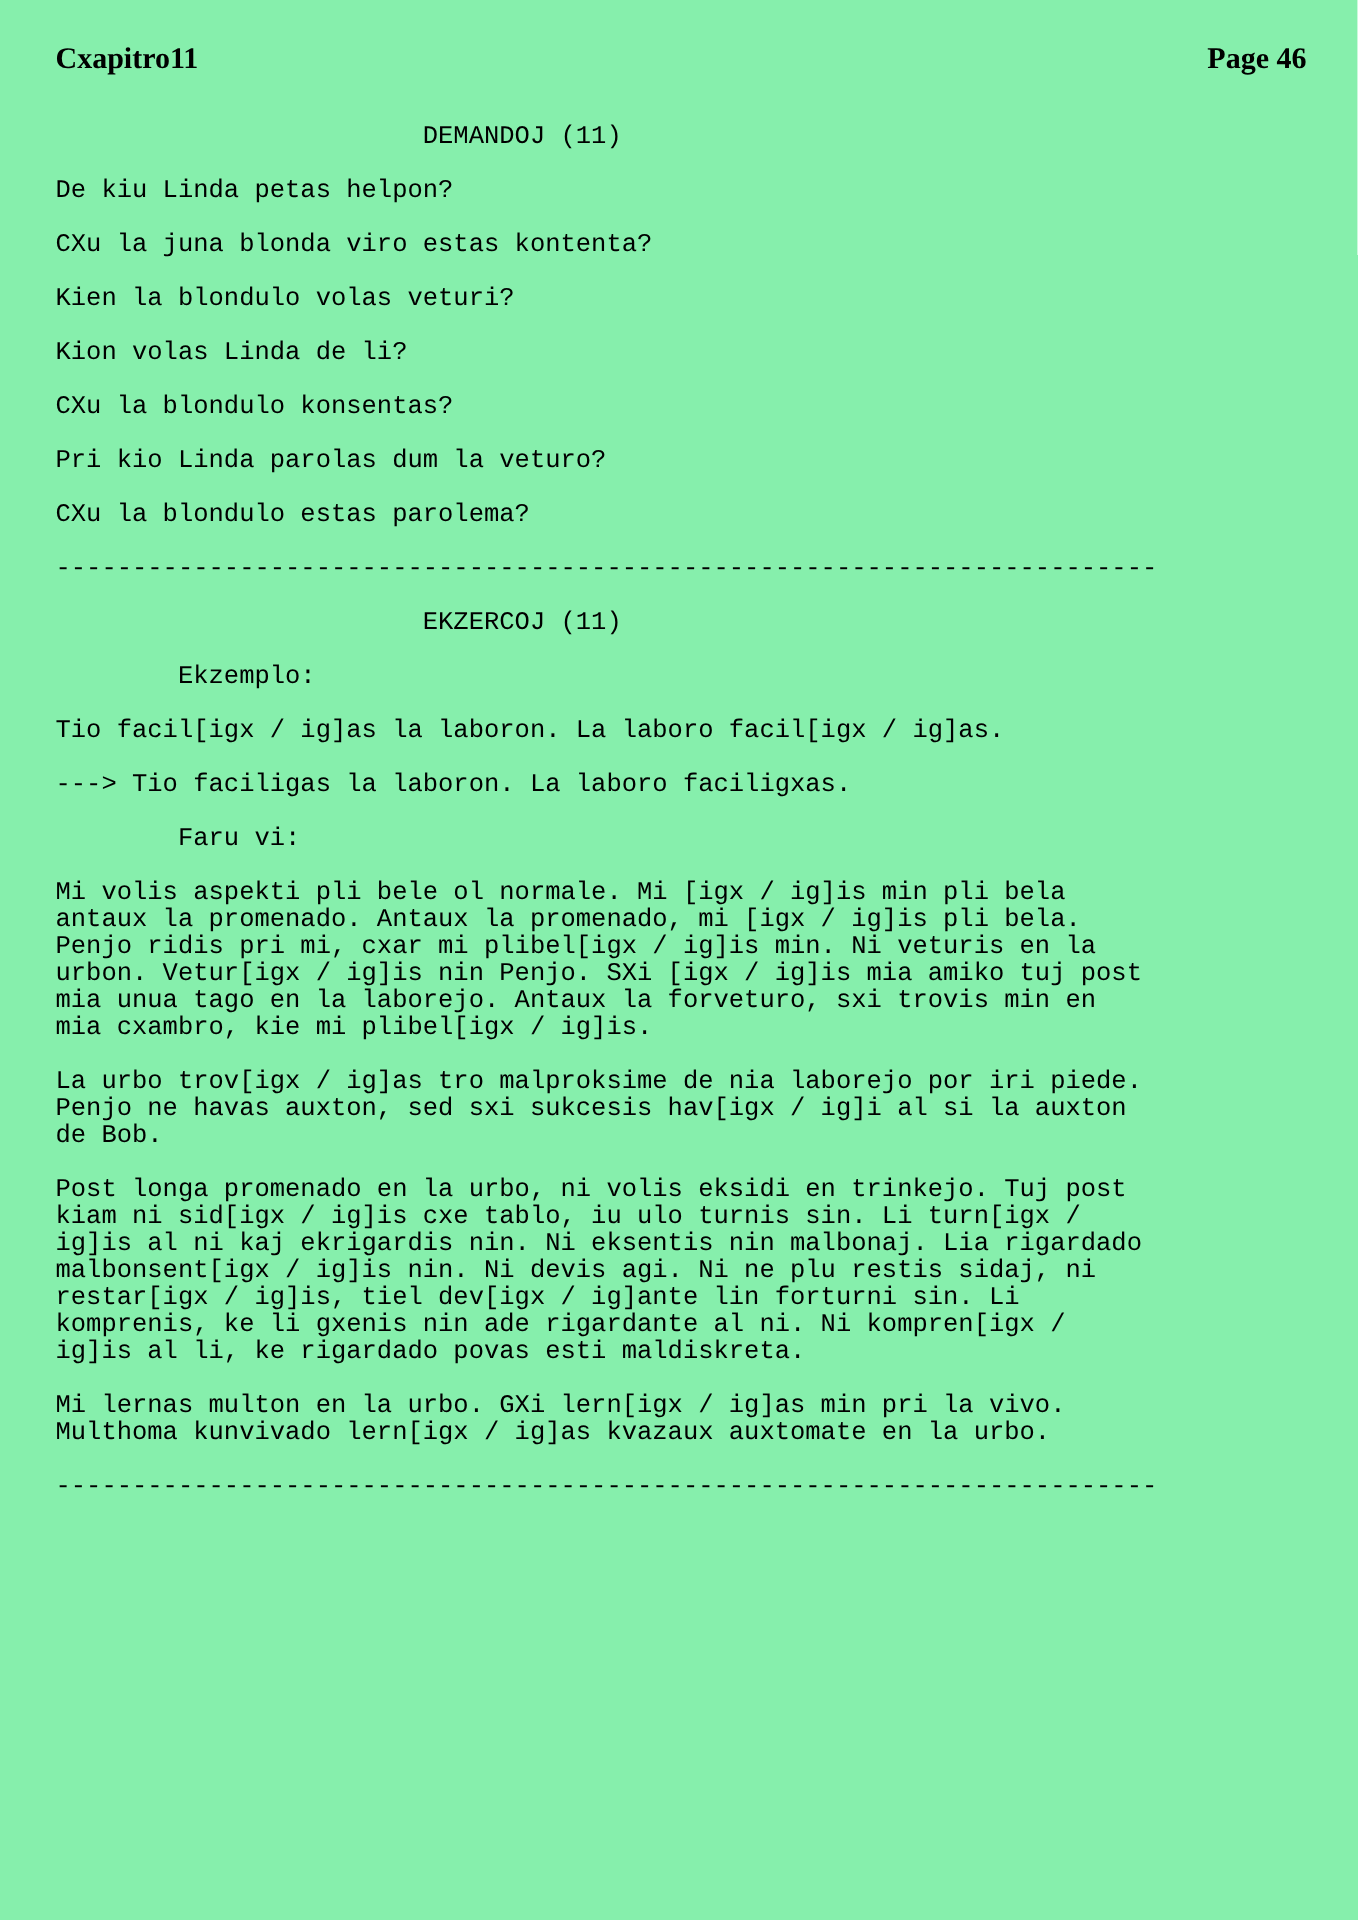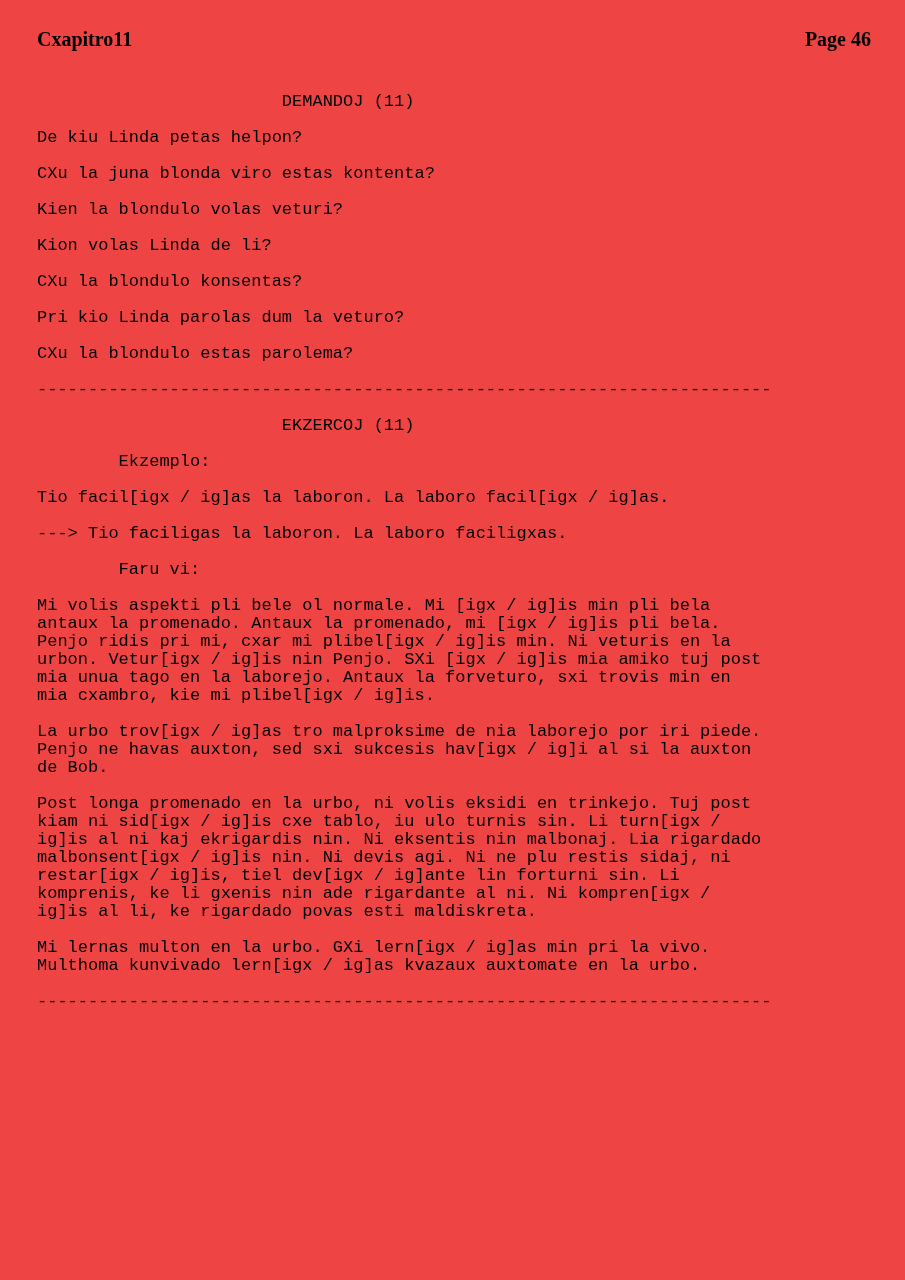--- a/index.html
+++ b/index.html
@@ -11,35 +11,35 @@
     width: 905px;
     height: 1280px;
     overflow: hidden;
     font-family: "Liberation Mono", monospace;
     color: #000000;
   }
   .page {
     position: relative;
     width: 905px;
     height: 1280px;
-    background: #ef4444;
+    background: #86efac;
   }
   .page-header {
     display: flex;
     justify-content: space-between;
     align-items: baseline;
     padding: 27px 34px 0 37px;
     font-family: "Liberation Serif", serif;
     font-weight: bold;
     font-size: 20px;
     line-height: 24px;
     color: #000000;
   }
   .doc-body {
-    margin: 42px 0 0 37px;
+    margin: 32px 0 0 37px;
     font-family: "Liberation Mono", monospace;
     font-size: 17px;
     line-height: 18px;
     white-space: pre;
     color: #000000;
   }
   .line {
     height: 18px;
   }
 </style>

